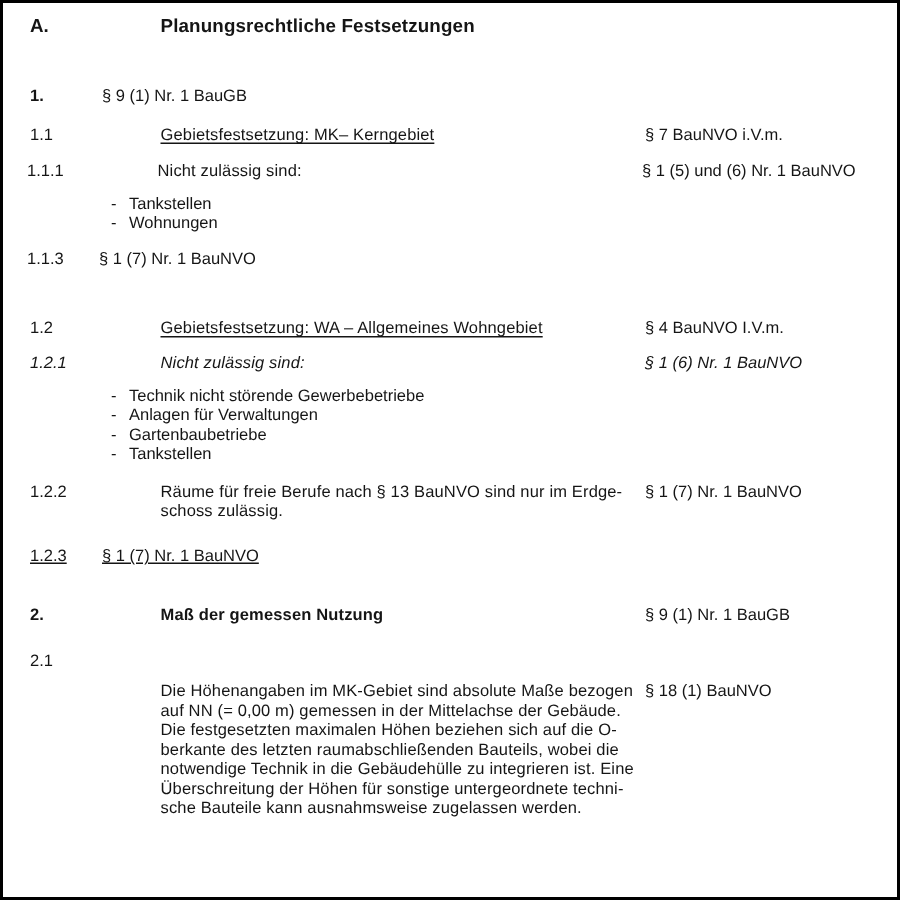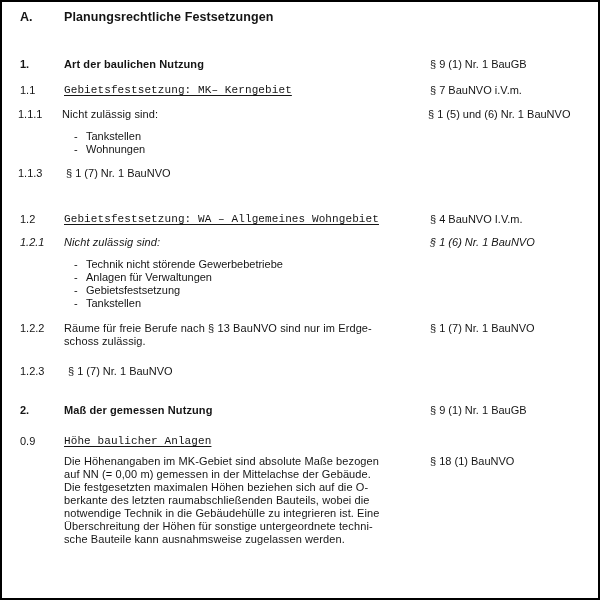--- a/index.html
+++ b/index.html
@@ -17,50 +17,49 @@
     position:relative;
   }
   .row {
     display:grid;
     grid-template-columns:44px 362px 1fr;
     padding-left:18px;
     padding-right:4px;
     align-items:start;
   }
   .num { font-weight:normal; }
-  .txt { white-space:pre-line; letter-spacing:0.1px; }
+  .txt { white-space:pre-line; letter-spacing:0.1px;margin-left:43px; }
   .ref { padding-left:4px; white-space:nowrap; }
   .bold { font-weight:bold; }
-  .ul   { text-decoration:underline; text-underline-offset:2px;font-family:Liberation Mono, monospace; }
+  .ul   { text-decoration:underline; text-underline-offset:2px; }
   .title-row { font-size:12.5px; font-weight:bold; line-height:13px; }
   .bullets { padding-left:10px; }
   .bullet { display:flex; }
   .bullet .dash { width:12px; flex:0 0 12px; }
   
   .mt-34 { margin-top:34px; } .mt-33 { margin-top:33px; }
   .mt-26 { margin-top:26px; } .mt-18 { margin-top:18px; }
-  .mt-17 { margin-top:17px; } .mt-13 { margin-top:13px; }
+  .mt-17 { margin-top:17px;text-decoration:underline; } .mt-13 { margin-top:13px; }
   .mt-12 { margin-top:12px; } .mt-11 { margin-top:11px;padding-left:16px; }
   .mt-10 { margin-top:10px;font-style:italic; } .mt-9  { margin-top:9px;  }
   .mt-7  { margin-top:7px;  }
 </style>
 </head>
 <body>
 
 <div class="page">
 
   <div class="row title-row">
     <div class="num bold">A.</div>
     <div class="txt bold">Planungsrechtliche Festsetzungen</div>
     <div class="ref"></div>
   </div>
 
   <div class="row mt-34">
     <div class="num bold">1.</div>
-    <div class="txt bold">Art der baulichen Nutzung</div>
     <div class="ref">§ 9 (1) Nr. 1 BauGB</div>
   </div>
 
   <div class="row mt-13">
     <div class="num">1.1</div>
     <div class="txt ul">Gebietsfestsetzung: MK– Kerngebiet</div>
     <div class="ref">§ 7 BauNVO i.V.m.</div>
   </div>
 
   <div class="row mt-11">
@@ -107,21 +106,21 @@
       <div class="bullet">
         <span class="dash">-</span>
         <span>Technik nicht störende Gewerbebetriebe</span>
       </div>
       <div class="bullet">
         <span class="dash">-</span>
         <span>Anlagen für Verwaltungen</span>
       </div>
       <div class="bullet">
         <span class="dash">-</span>
-        <span>Gebietsfestsetzung</span>
+        <span>Gartenbaubetriebe</span>
       </div>
       <div class="bullet">
         <span class="dash">-</span>
         <span>Tankstellen</span>
       </div>
     </div>
     <div class="ref"></div>
   </div>
 
   <div class="row mt-12">
@@ -136,22 +135,21 @@
     <div class="ref">§ 1 (7) Nr. 1 BauNVO</div>
   </div>
 
   <div class="row mt-26">
     <div class="num bold">2.</div>
     <div class="txt bold">Maß der gemessen Nutzung</div>
     <div class="ref">§ 9 (1) Nr. 1 BauGB</div>
   </div>
 
   <div class="row mt-18">
-    <div class="num">0.9</div>
-    <div class="txt ul">Höhe baulicher Anlagen</div>
+    <div class="num">2.1</div>
   </div>
 
   <div class="row mt-7">
     <div class="num"></div>
     <div class="txt">Die Höhenangaben im MK-Gebiet sind absolute Maße bezogen
 auf NN (= 0,00 m) gemessen in der Mittelachse der Gebäude.
 Die festgesetzten maximalen Höhen beziehen sich auf die O-
 berkante des letzten raumabschließenden Bauteils, wobei die
 notwendige Technik in die Gebäudehülle zu integrieren ist. Eine
 Überschreitung der Höhen für sonstige untergeordnete techni-

